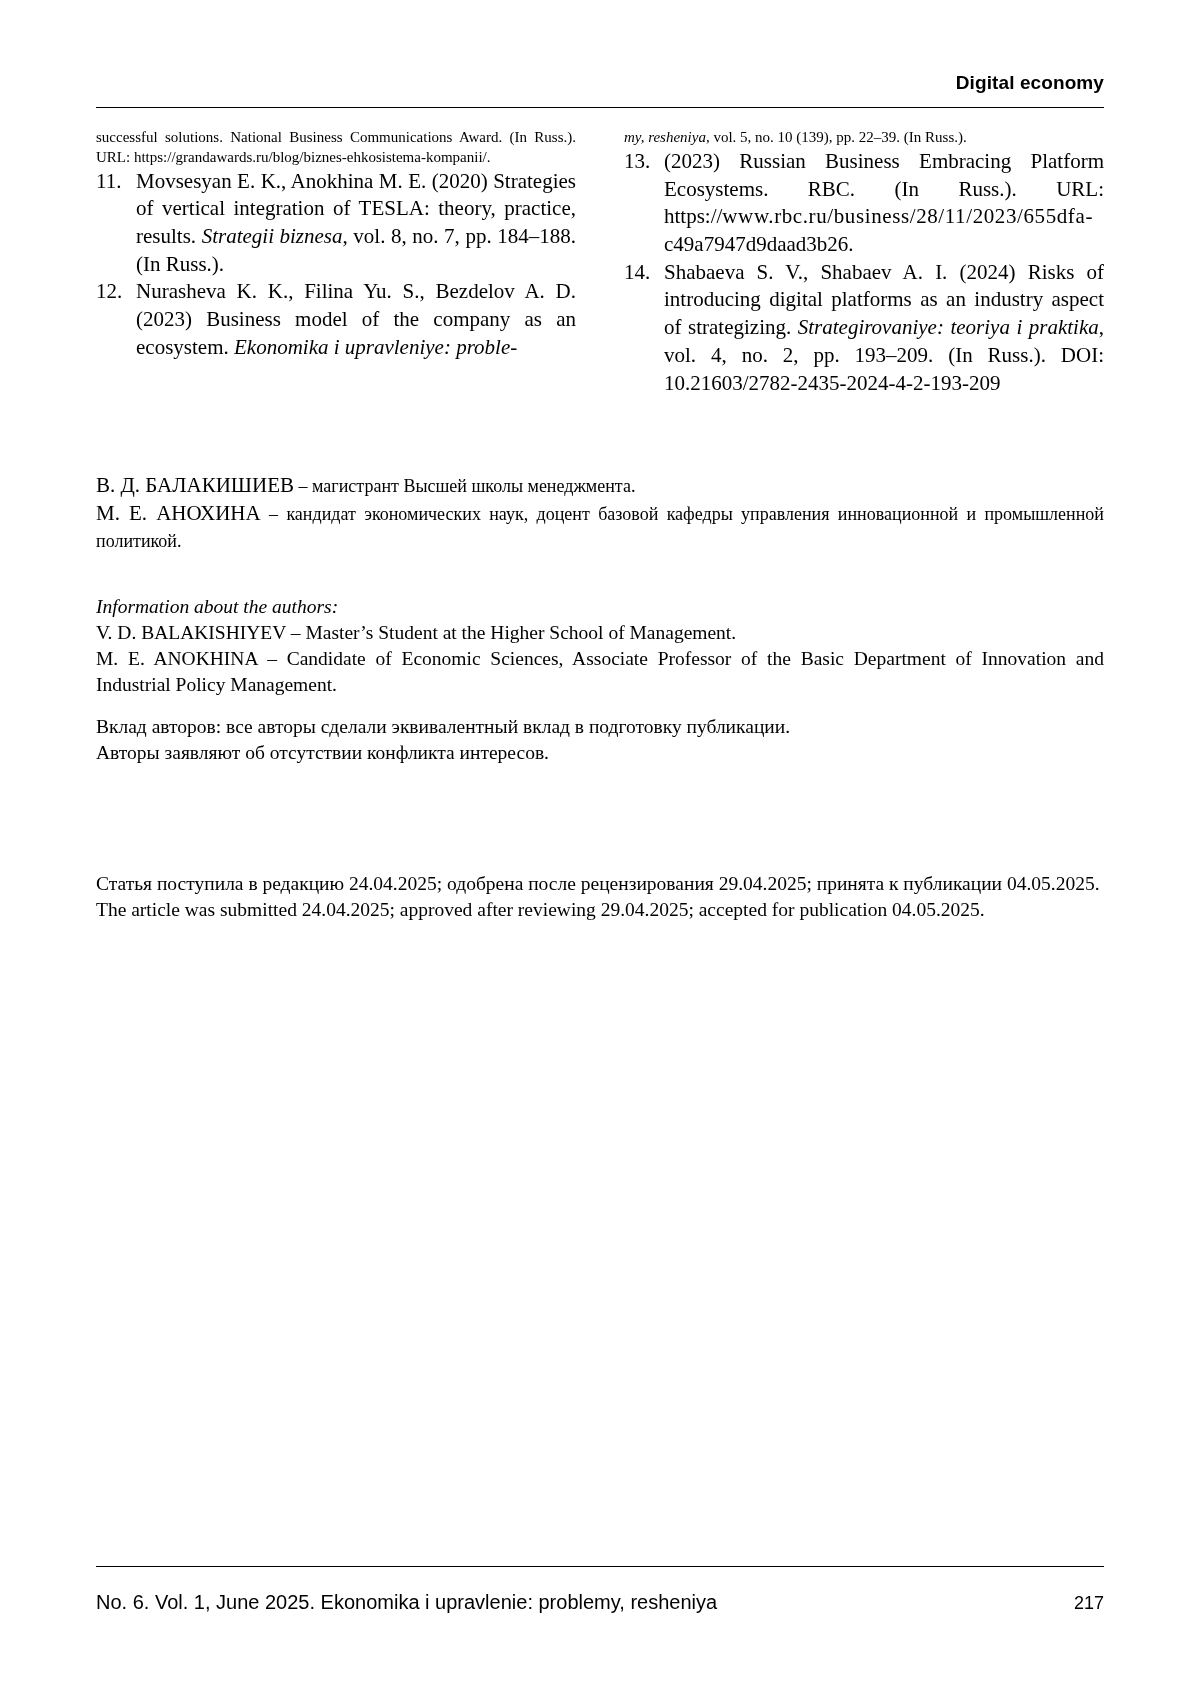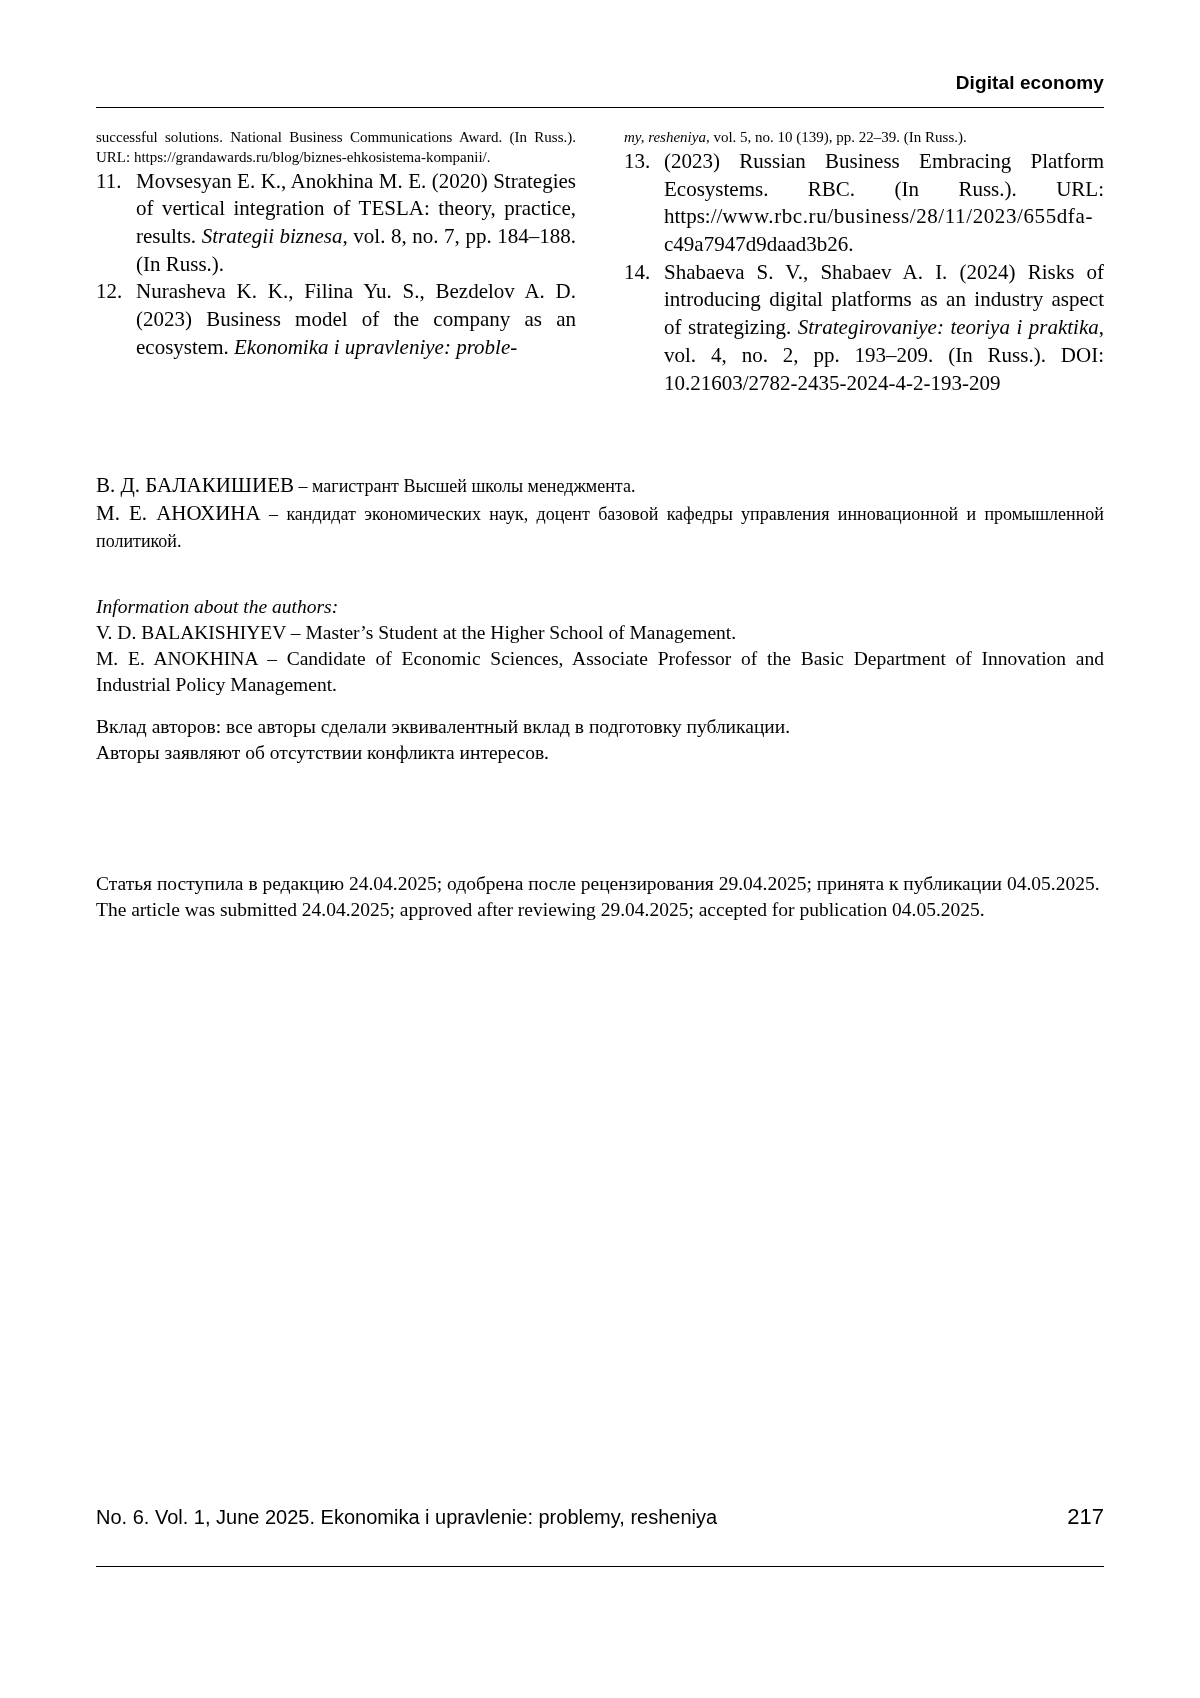--- a/index.html
+++ b/index.html
@@ -116,31 +116,31 @@
     position: absolute;
     left: 96px;
     right: 96px;
     top: 1566px;
     border-top: 1.6px solid #000;
   }
   .footer {
     position: absolute;
     left: 96px;
     right: 96px;
-    top: 1504px;
+    top: 1591px;
     display: flex;
     align-items: baseline;
     justify-content: space-between;
     font-family: "Liberation Sans", sans-serif;
   }
   .footer-left {
     font-size: 20px;
   }
   .footer-page {
-    font-size: 22px;
+    font-size: 18px;
     font-weight: normal;
   }
 </style>
 </head>
 <body>
 
 <div class="page">
 
   <div class="header">
     <div class="header-title">Digital economy</div>

